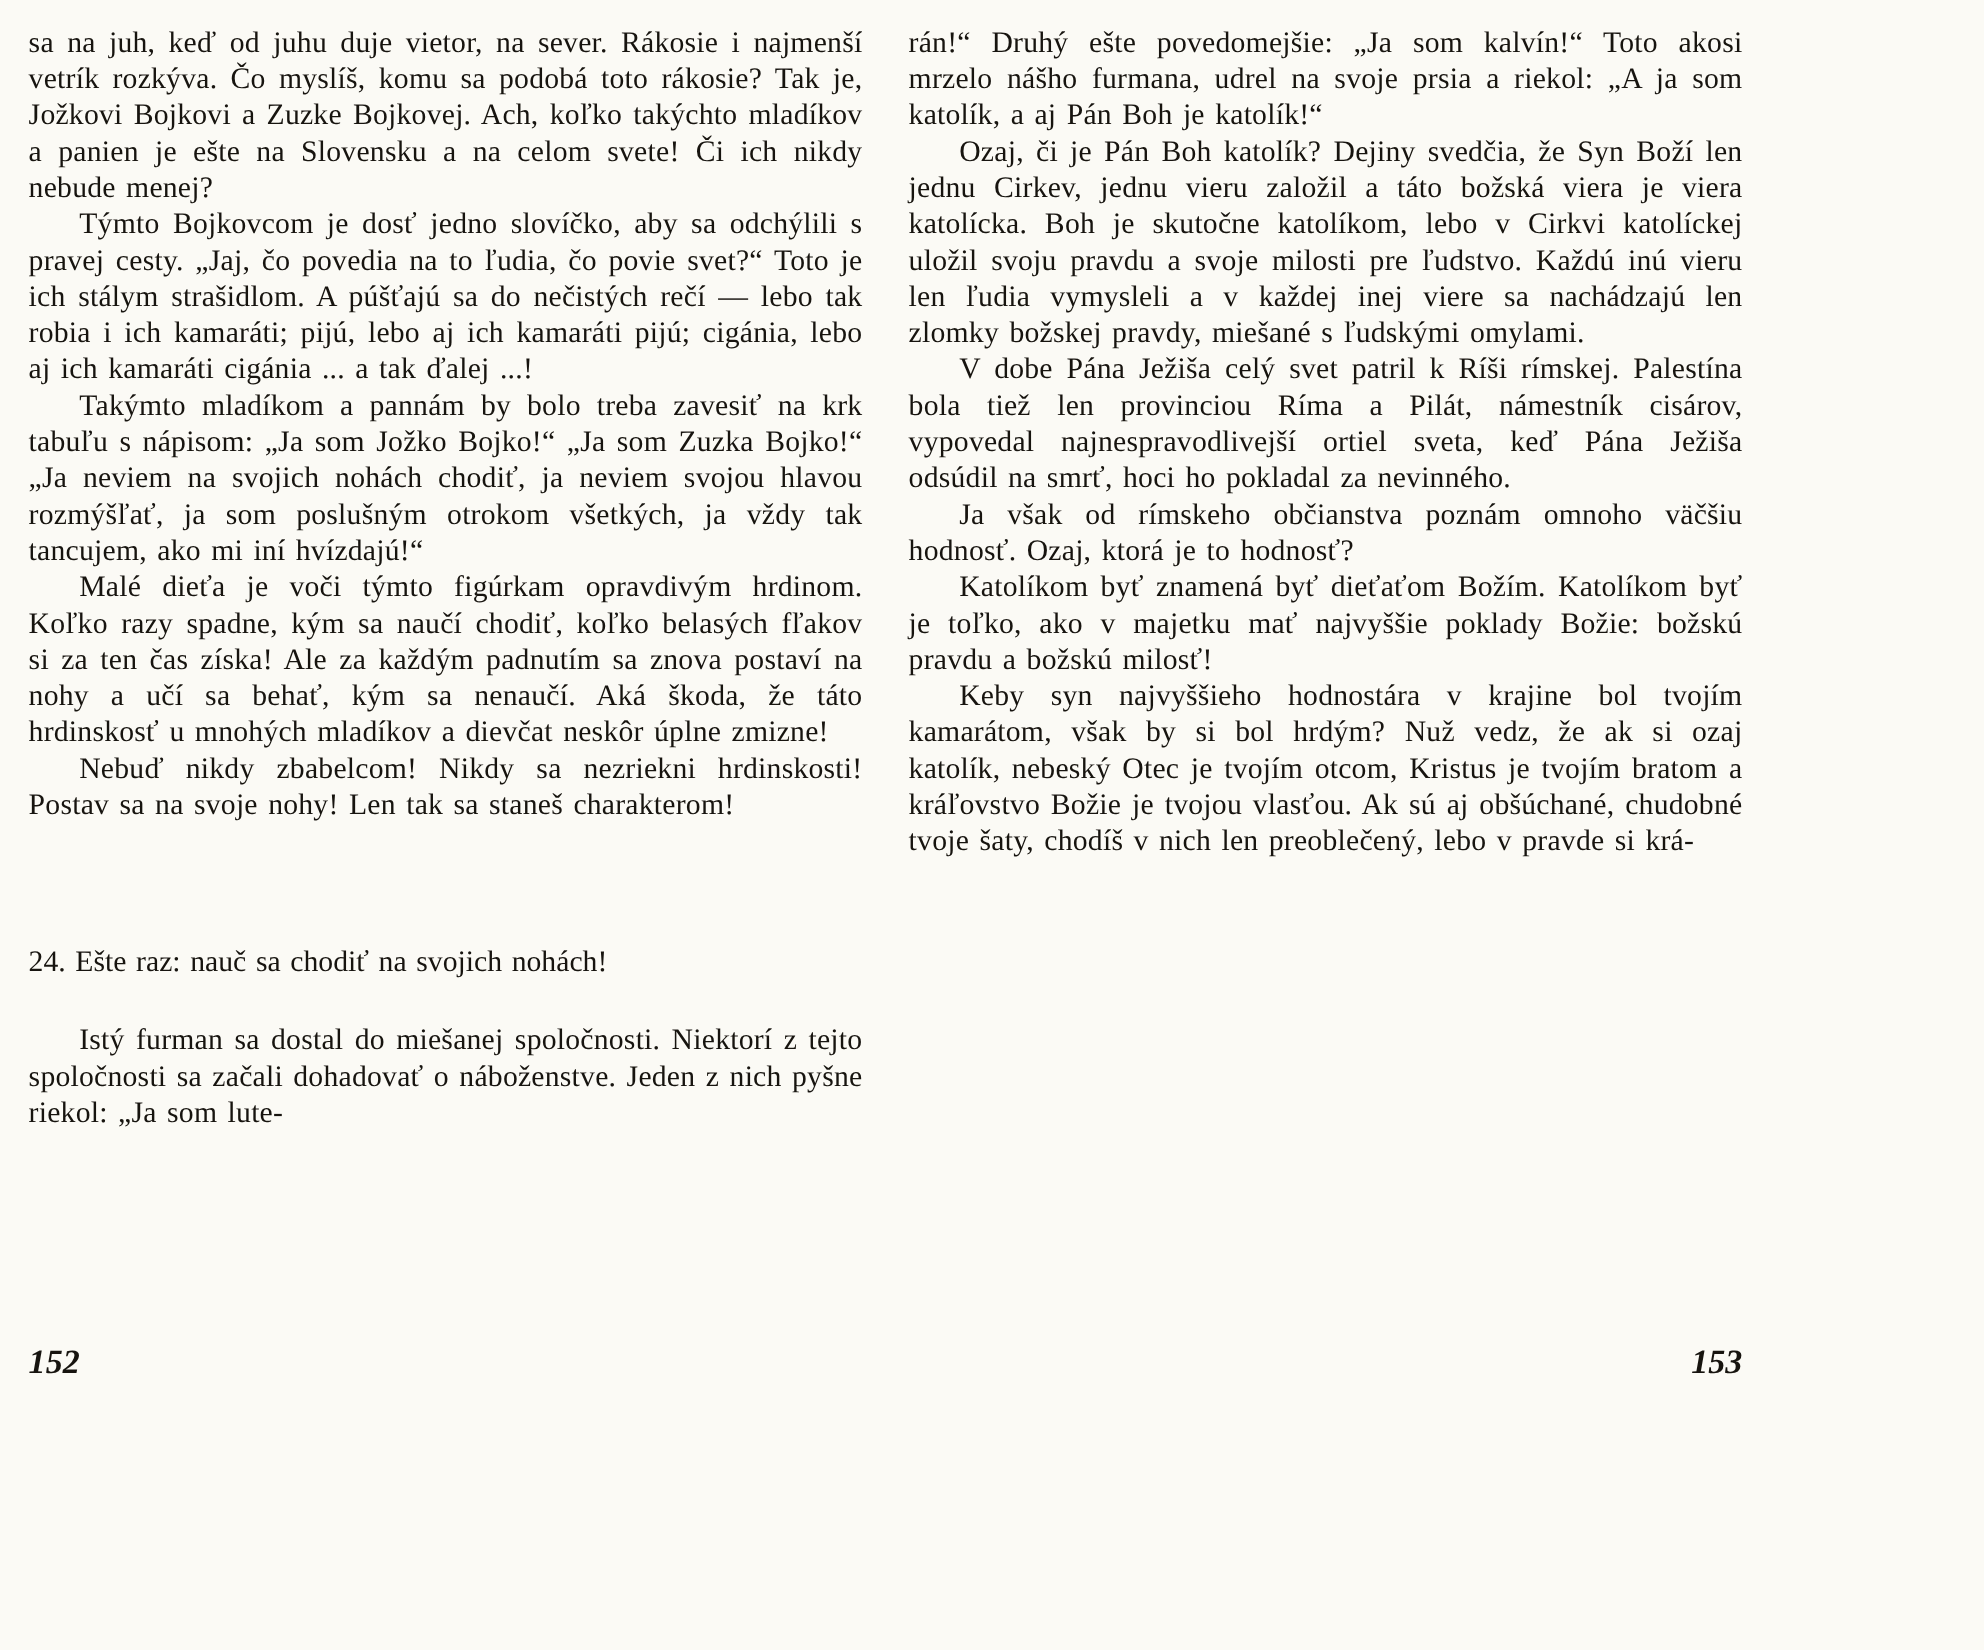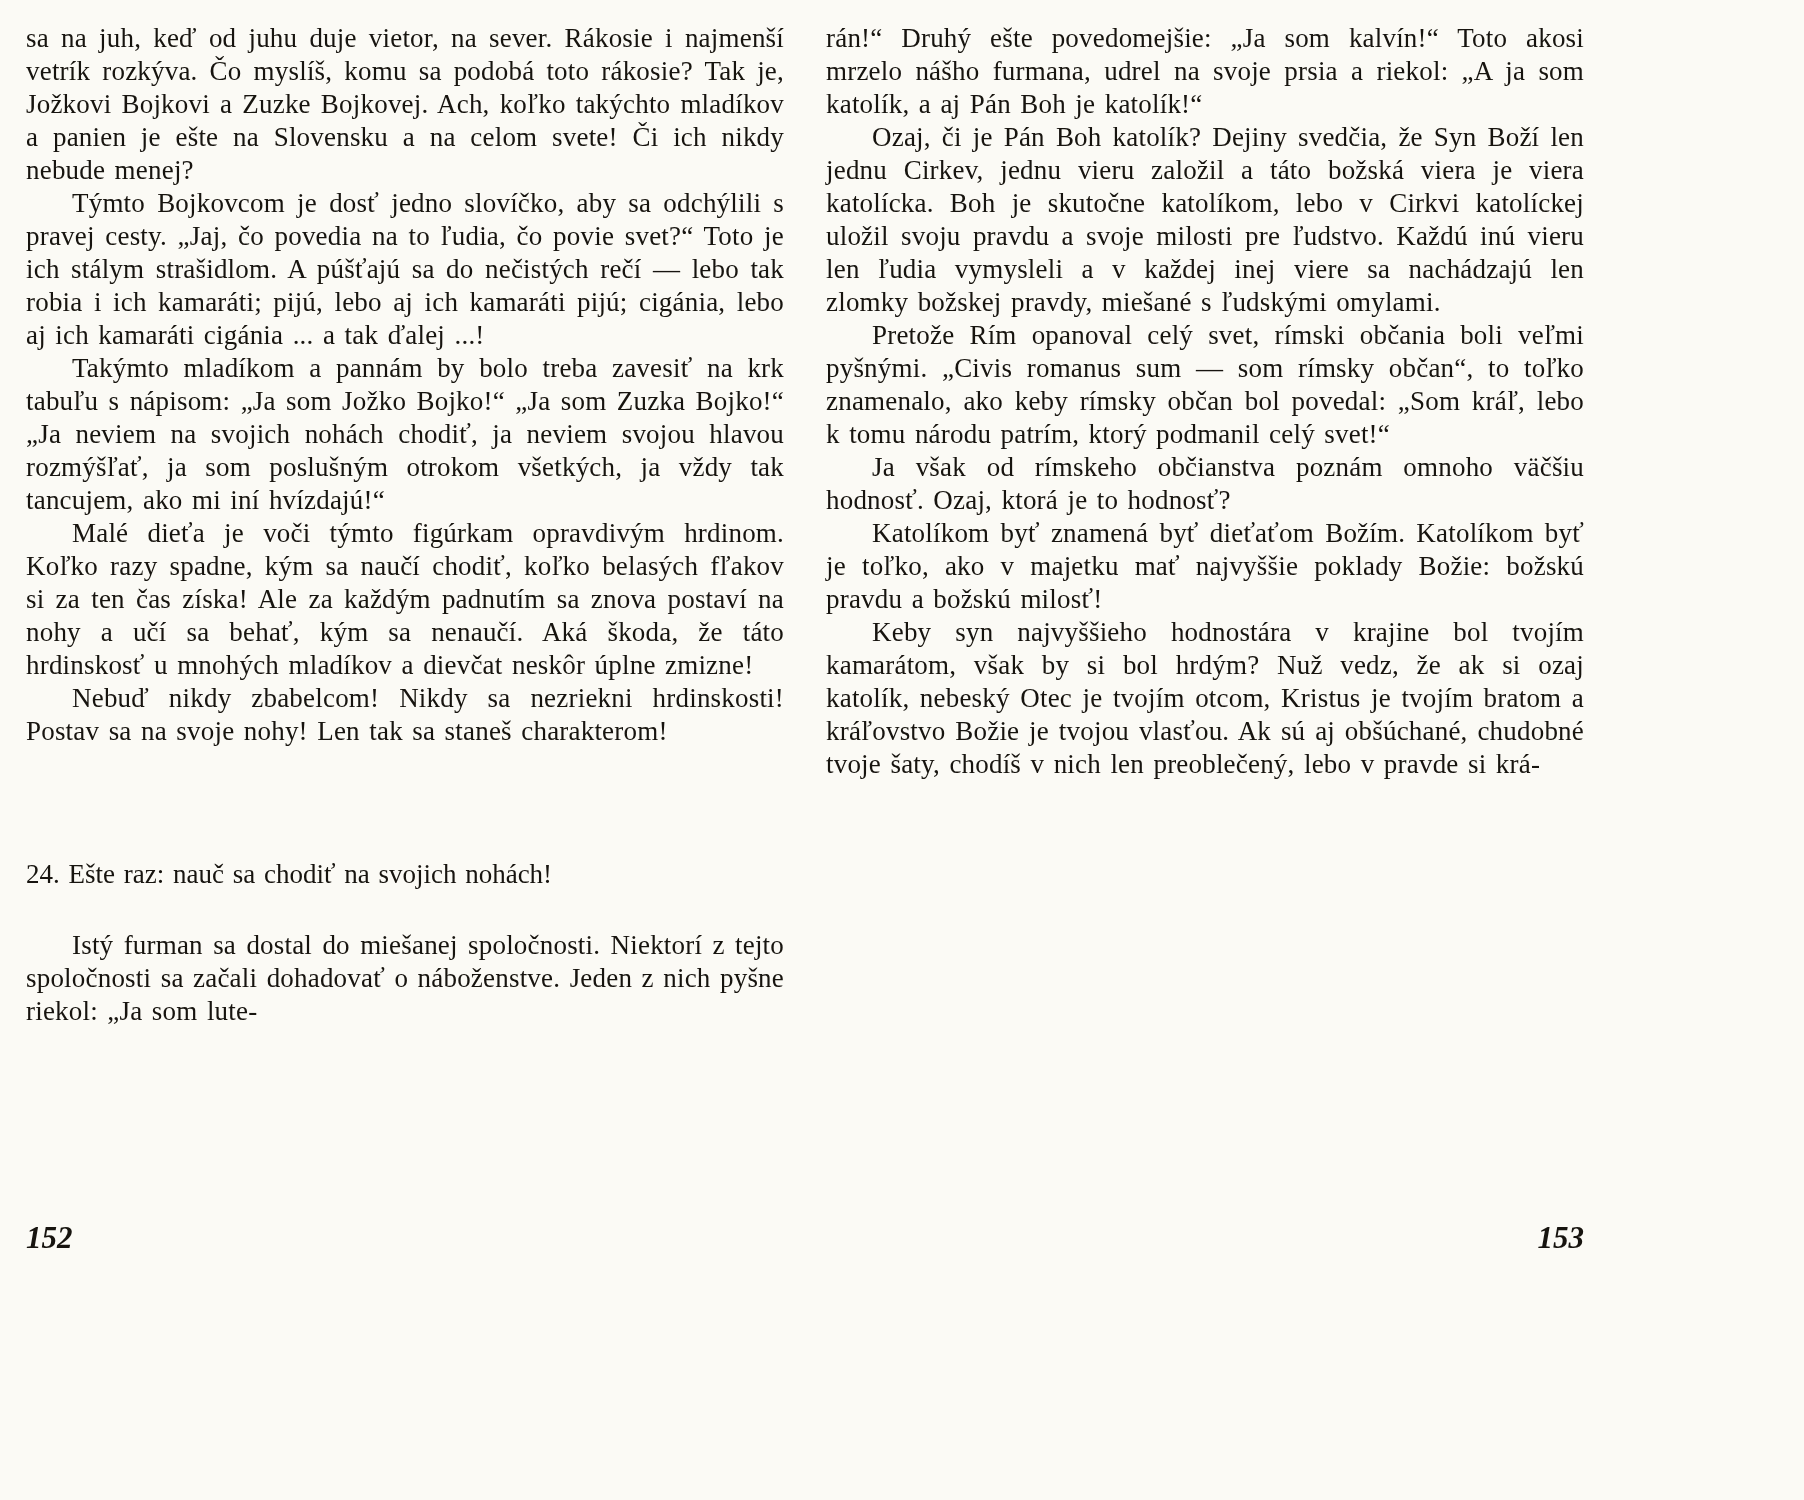--- a/index.html
+++ b/index.html
@@ -60,21 +60,21 @@
     <p class="para">Takýmto mladíkom a pannám by bolo treba zavesiť na krk tabuľu s nápisom: „Ja som Jožko Bojko!“ „Ja som Zuzka Bojko!“ „Ja neviem na svojich nohách chodiť, ja neviem svojou hlavou rozmýšľať, ja som poslušným otrokom všetkých, ja vždy tak tancujem, ako mi iní hvízdajú!“</p>
     <p class="para">Malé dieťa je voči týmto figúrkam opravdivým hrdinom. Koľko razy spadne, kým sa naučí chodiť, koľko belasých fľakov si za ten čas získa! Ale za každým padnutím sa znova postaví na nohy a učí sa behať, kým sa nenaučí. Aká škoda, že táto hrdinskosť u mnohých mladíkov a dievčat neskôr úplne zmizne!</p>
     <p class="para">Nebuď nikdy zbabelcom! Nikdy sa nezriekni hrdinskosti! Postav sa na svoje nohy! Len tak sa staneš charakterom!</p>
     <h2 class="chapter-heading">24. Ešte raz: nauč sa chodiť na svojich nohách!</h2>
     <p class="para">Istý furman sa dostal do miešanej spoločnosti. Niektorí z tejto spoločnosti sa začali dohadovať o náboženstve. Jeden z nich pyšne riekol: „Ja som lute-</p>
   </div>
 
   <div class="page-col">
     <p class="para noindent">rán!“ Druhý ešte povedomejšie: „Ja som kalvín!“ Toto akosi mrzelo nášho furmana, udrel na svoje prsia a riekol: „A ja som katolík, a aj Pán Boh je katolík!“</p>
     <p class="para">Ozaj, či je Pán Boh katolík? Dejiny svedčia, že Syn Boží len jednu Cirkev, jednu vieru založil a táto božská viera je viera katolícka. Boh je skutočne katolíkom, lebo v Cirkvi katolíckej uložil svoju pravdu a svoje milosti pre ľudstvo. Každú inú vieru len ľudia vymysleli a v každej inej viere sa nachádzajú len zlomky božskej pravdy, miešané s ľudskými omylami.</p>
-    <p class="para">Pretože Rím opanoval celý svet, rímski občania boli veľmi pyšnými. „Civis romanus sum — som rímsky občan“, to toľko znamenalo, ako keby rímsky občan bol povedal: „Som kráľ, lebo k tomu národu patrím, ktorý podmanil celý svet!“</p>
+    <p class="para">V dobe Pána Ježiša celý svet patril k Ríši rímskej. Palestína bola tiež len provinciou Ríma a Pilát, námestník cisárov, vypovedal najnespravodlivejší ortiel sveta, keď Pána Ježiša odsúdil na smrť, hoci ho pokladal za nevinného.</p>
     <p class="para">Ja však od rímskeho občianstva poznám omnoho väčšiu hodnosť. Ozaj, ktorá je to hodnosť?</p>
     <p class="para">Katolíkom byť znamená byť dieťaťom Božím. Katolíkom byť je toľko, ako v majetku mať najvyššie poklady Božie: božskú pravdu a božskú milosť!</p>
     <p class="para">Keby syn najvyššieho hodnostára v krajine bol tvojím kamarátom, však by si bol hrdým? Nuž vedz, že ak si ozaj katolík, nebeský Otec je tvojím otcom, Kristus je tvojím bratom a kráľovstvo Božie je tvojou vlasťou. Ak sú aj obšúchané, chudobné tvoje šaty, chodíš v nich len preoblečený, lebo v pravde si krá-</p>
   </div>
 
 </div>
 
 <div class="footer">
   <span class="page-number">152</span>
   <span class="page-number">153</span>

